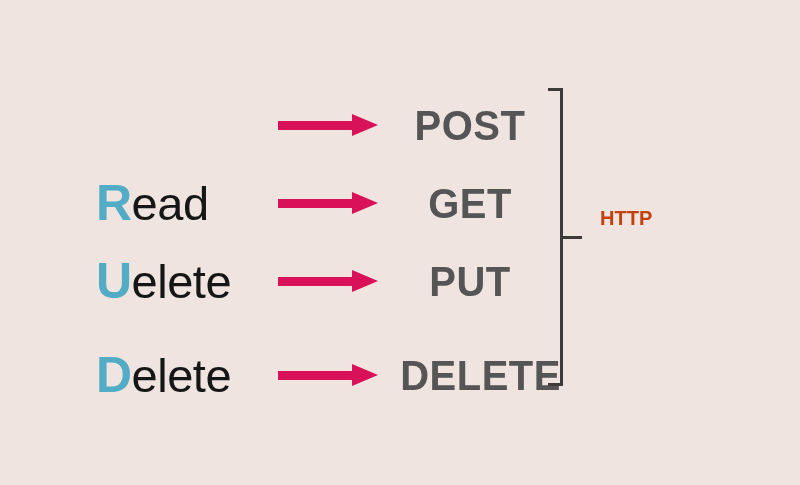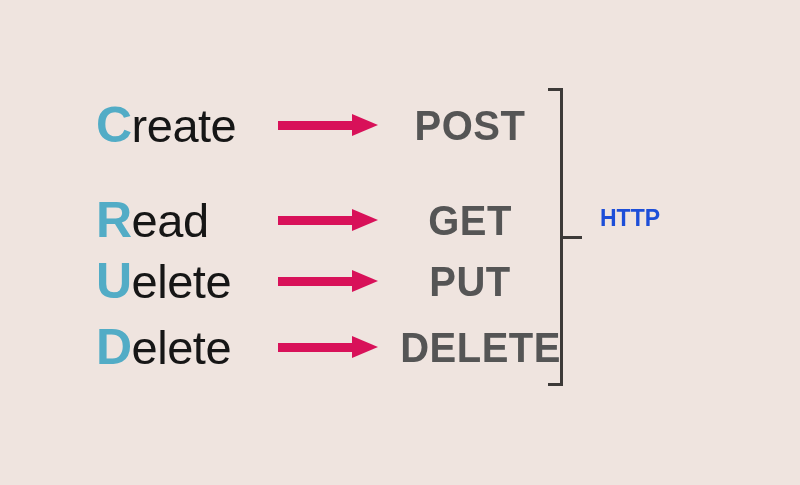--- a/index.html
+++ b/index.html
@@ -21,23 +21,23 @@
   }
 
   
   .row {
     position: absolute;
     left: 0;
     width: 800px;
     height: 78px;
   }
   .row-1 { top: 86px; }
-  .row-2 { top: 181px; }
+  .row-2 { top: 164px; }
   .row-3 { top: 242px; }
-  .row-4 { top: 308px; }
+  .row-4 { top: 336px; }
 
   
   .crud-word {
     position: absolute;
     left: 96px;
     top: 0;
     height: 78px;
     line-height: 78px;
     font-family: "Liberation Sans", sans-serif;
     font-weight: 300;
@@ -139,36 +139,35 @@
   }
 
   
   #brace-label {
     position: absolute;
     left: 600px;
     top: 202px;
     width: 180px;
     font-family: "Liberation Sans", sans-serif;
     font-weight: 700;
-    font-size: 23px;
+    font-size: 20px;
     line-height: 32px;
-    color: #1d4ed8;
+    color: #c2410c;
   }
   #brace-label .line {
     display: block;
     white-space: nowrap;
   }
 </style>
 </head>
 <body>
 
 <div id="canvas">
 
   <div class="row row-1">
-    <div class="crud-word"><span class="initial">C</span><span>reate</span></div>
     <div class="arrow">
       <div class="shaft"></div>
       <div class="head"></div>
     </div>
     <div class="verb">POST</div>
   </div>
 
   <div class="row row-2">
     <div class="crud-word"><span class="initial">R</span><span>ead</span></div>
     <div class="arrow">

